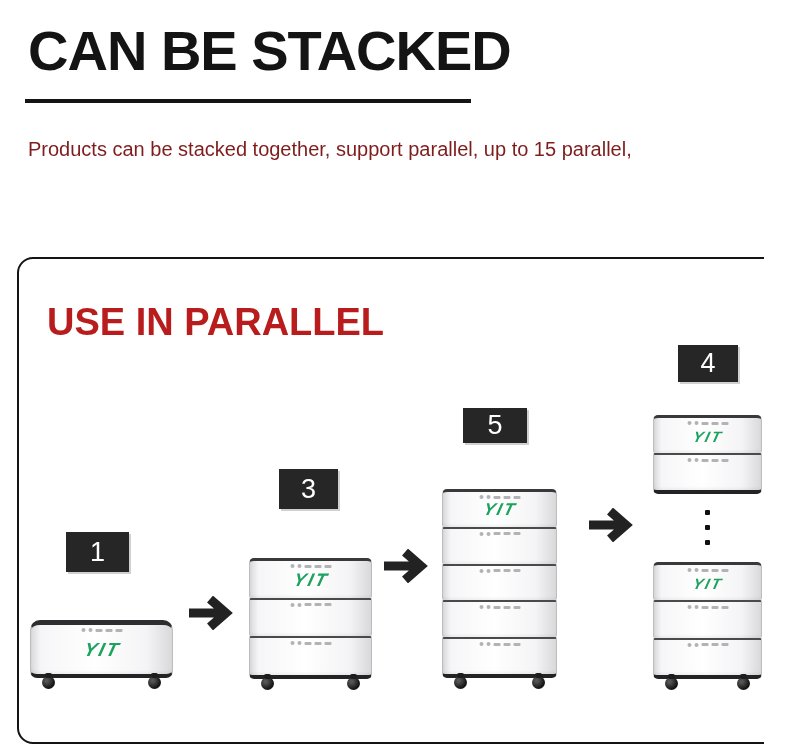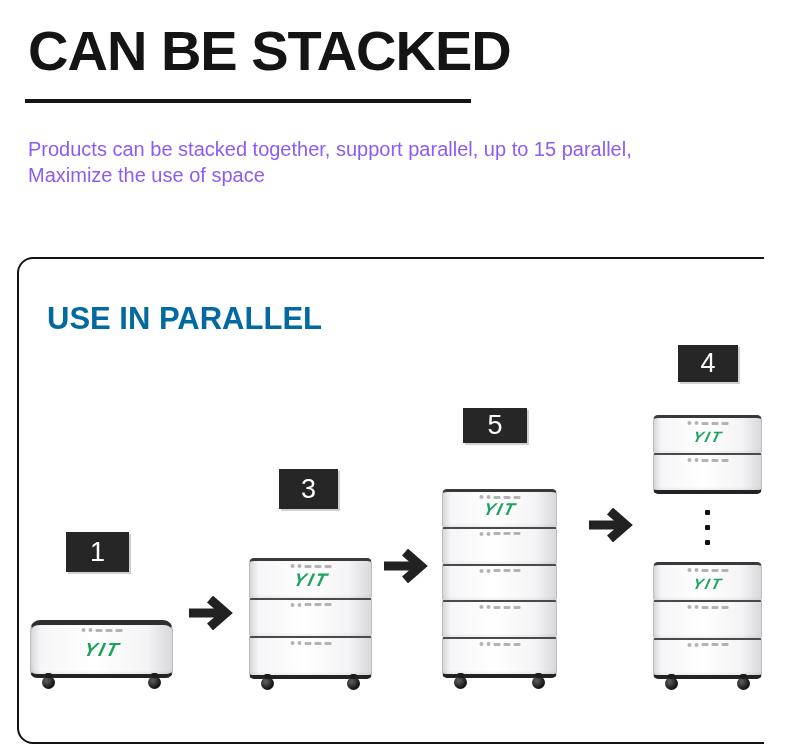--- a/index.html
+++ b/index.html
@@ -13,31 +13,31 @@
   .title {
     position:absolute; left:28px; top:18px;
     font-size:56px; font-weight:bold; color:#141414; letter-spacing:-1px;
     white-space:nowrap;
   }
   .title-rule {
     position:absolute; left:25px; top:99px; width:446px; height:4px; background:#141414;
   }
   .subtitle {
     position:absolute; left:28px; top:136px;
-    font-size:20px; line-height:26px; color:#8b5cf6;
+    font-size:20px; line-height:26px; color:#7f1d1d;
   }
 
   
   .panel {
     position:absolute; left:17px; top:257px; width:769px; height:487px;
     border:2px solid #141414; border-radius:16px; background:#fff;
   }
   .panel-heading {
     position:absolute; left:47px; top:301px;
-    font-size:31px; font-weight:bold; color:#0369a1; letter-spacing:0px;
+    font-size:38px; font-weight:bold; color:#b91c1c; letter-spacing:0px;
     white-space:nowrap;
   }
 
   
   .num-label {
     position:absolute; background:#262626; color:#fff;
     display:flex; align-items:center; justify-content:center;
     font-size:27px; box-shadow:2px 2px 0 rgba(150,150,150,0.45);
   }
 
@@ -86,21 +86,20 @@
 </style>
 </head>
 <body>
 
 <div class="page">
 
   <div class="title">CAN BE STACKED</div>
   <div class="title-rule"></div>
   <div class="subtitle">
     <div>Products can be stacked together, support parallel, up to 15 parallel,</div>
-    <div>Maximize the use of space</div>
   </div>
 
   <div class="panel"></div>
   <div class="panel-heading">USE IN PARALLEL</div>
 
   <div class="num-label" style="left:66px;top:532px;width:63px;height:40px">1</div>
   <div class="num-label" style="left:279px;top:469px;width:59px;height:40px">3</div>
   <div class="num-label" style="left:463px;top:408px;width:64px;height:35px">5</div>
   <div class="num-label" style="left:678px;top:345px;width:60px;height:37px">4</div>
 

